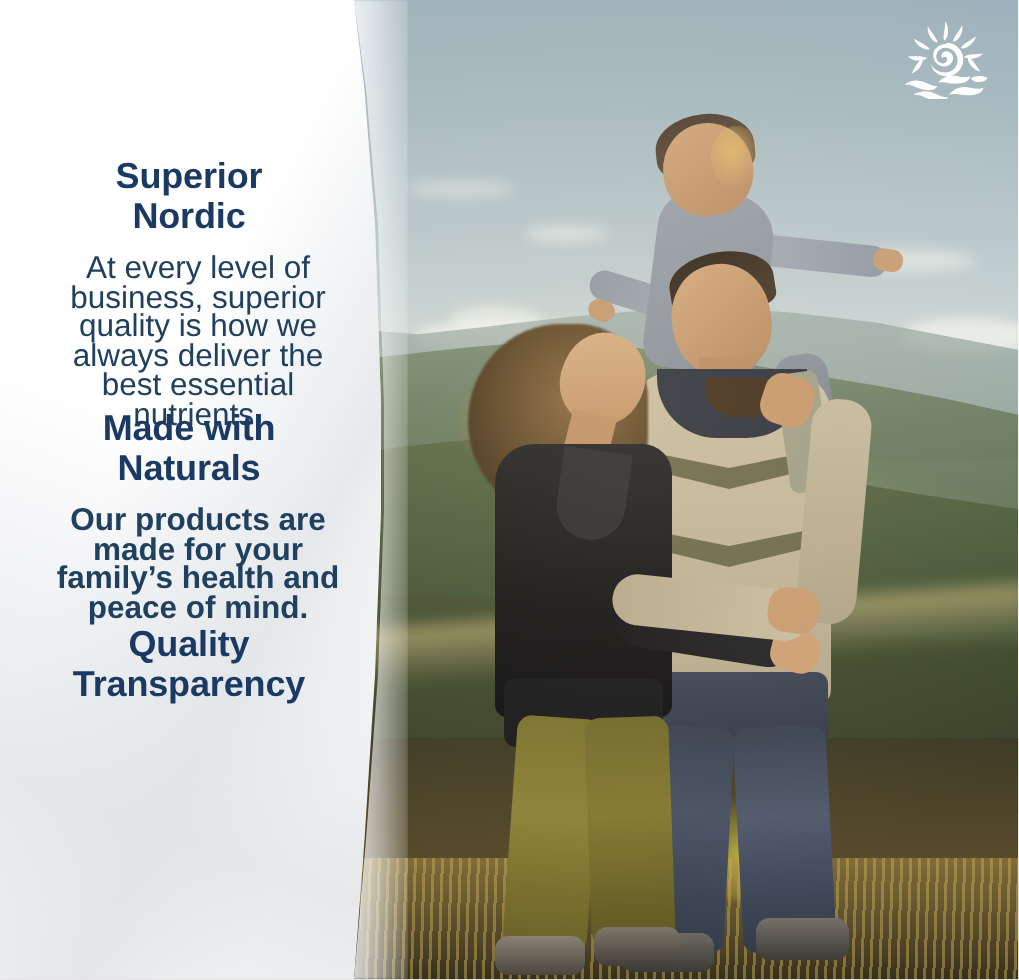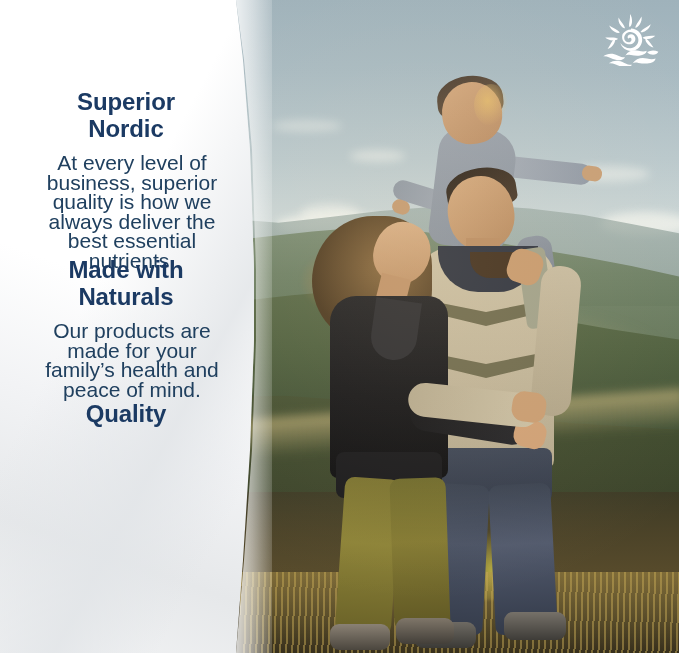--- a/index.html
+++ b/index.html
@@ -300,21 +300,21 @@
   }
   .panel-veil{
     position:absolute;left:228px;top:0;width:44px;height:653px;
     background:linear-gradient(90deg,rgba(255,255,255,.92),rgba(255,255,255,.55) 55%,rgba(255,255,255,.18));
     clip-path:polygon(8px 0,16px 60px,24px 150px,28px 270px,28px 340px,24px 450px,16px 560px,8px 653px,44px 653px,44px 0);
     filter:blur(.6px);
   }
 
   
   .content{
-    position:absolute;left:0;top:0;width:252px;height:502px;
+    position:absolute;left:0;top:16px;width:252px;height:502px;
   }
   .block{position:absolute;left:0;width:252px;text-align:center;}
   .b1{top:88px;}
   .b2{top:256px;text-align:center;}
   .b3{top:400px;}
 
   .head{
     margin:0;
     color:#1b3a63;
     font-size:24px;
@@ -324,21 +324,21 @@
     padding:0 14px;
   }
   .body{
     margin:11px 0 0 12px;
     color:#20405f;
     font-size:21px;
     line-height:19.5px;
     padding:0 18px;
   }
   .b3 .body{padding:0 30px;margin-top:10px;}
-  .b2 .body{padding:0 22px;}
+  .b2 .body{padding:0 22px;font-weight:bold;}
 </style>
 </head>
 <body>
 
 <div class="canvas">
 
   <div class="photo">
     <div class="sky"></div>
     <div class="cloud c6"></div>
     <div class="cloud c3"></div>
@@ -444,17 +444,17 @@
       <h2 class="head"><span>Superior</span><br><span>Nordic</span></h2>
       <p class="body">At every level of business, superior quality is how we always deliver the best essential nutrients.</p>
     </div>
 
     <div class="block b2">
       <h2 class="head"><span>Made with</span><br><span>Naturals</span></h2>
       <p class="body">Our products are made for your family’s health and peace of mind.</p>
     </div>
 
     <div class="block b3">
-      <h2 class="head"><span>Quality</span><br></h2>
+      <h2 class="head"><span>Quality</span><br><span>Transparency</span></h2>
     </div>
 
   </div>
 </div>
 
 </body></html>

